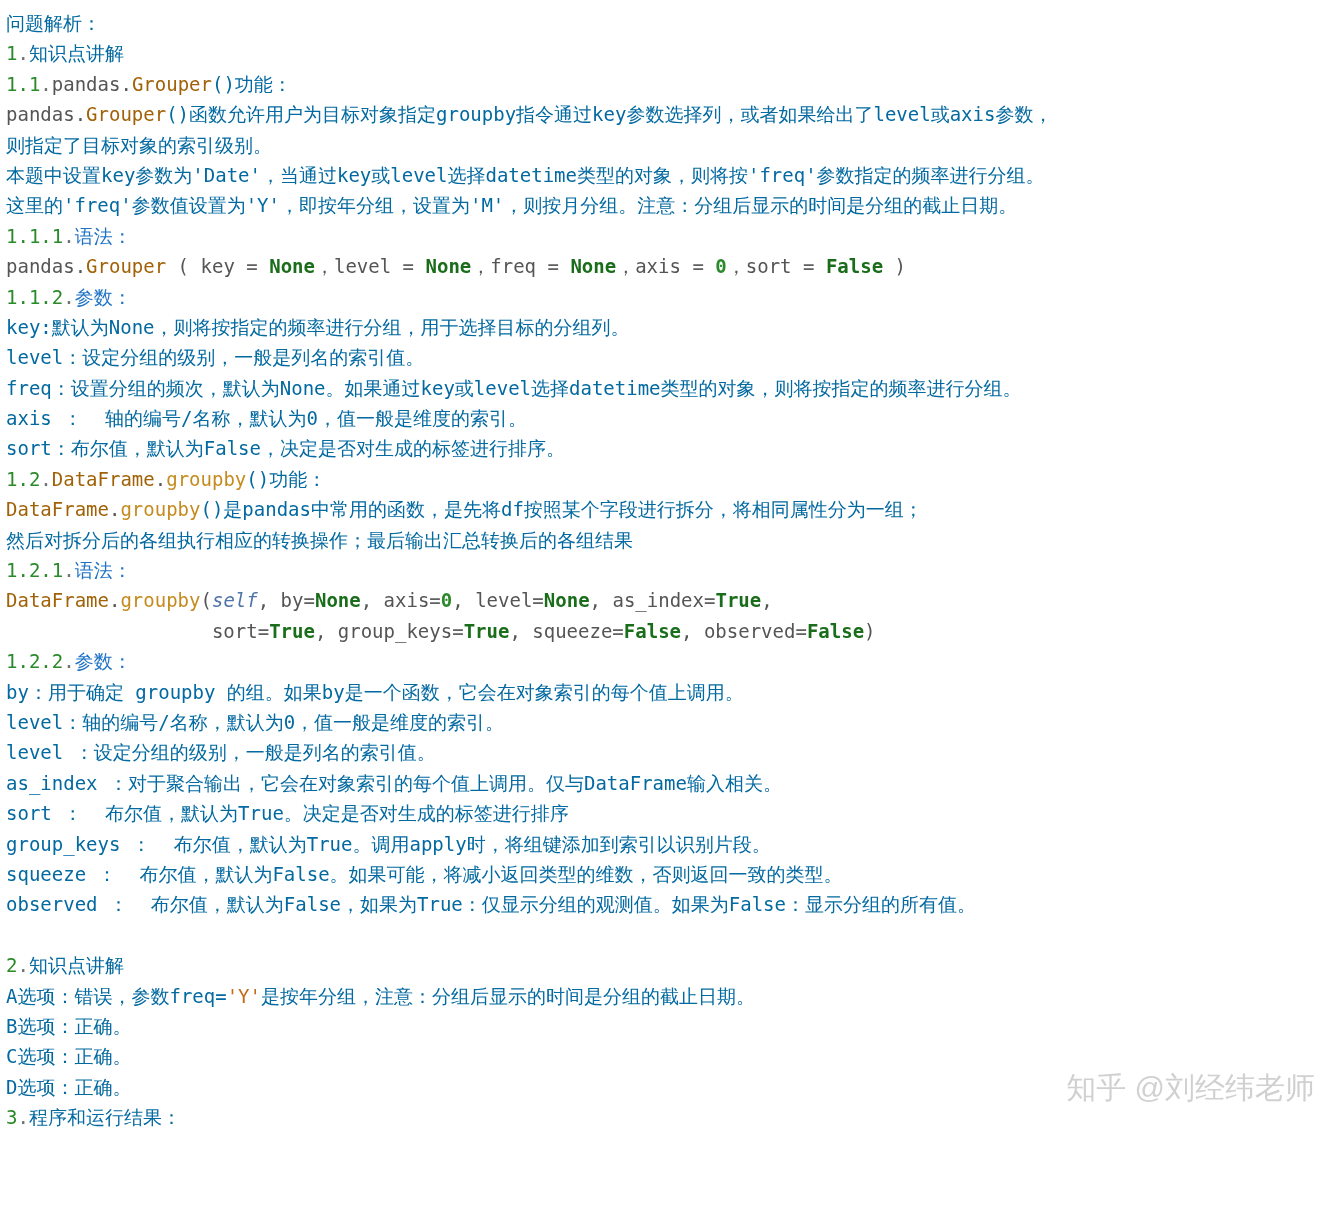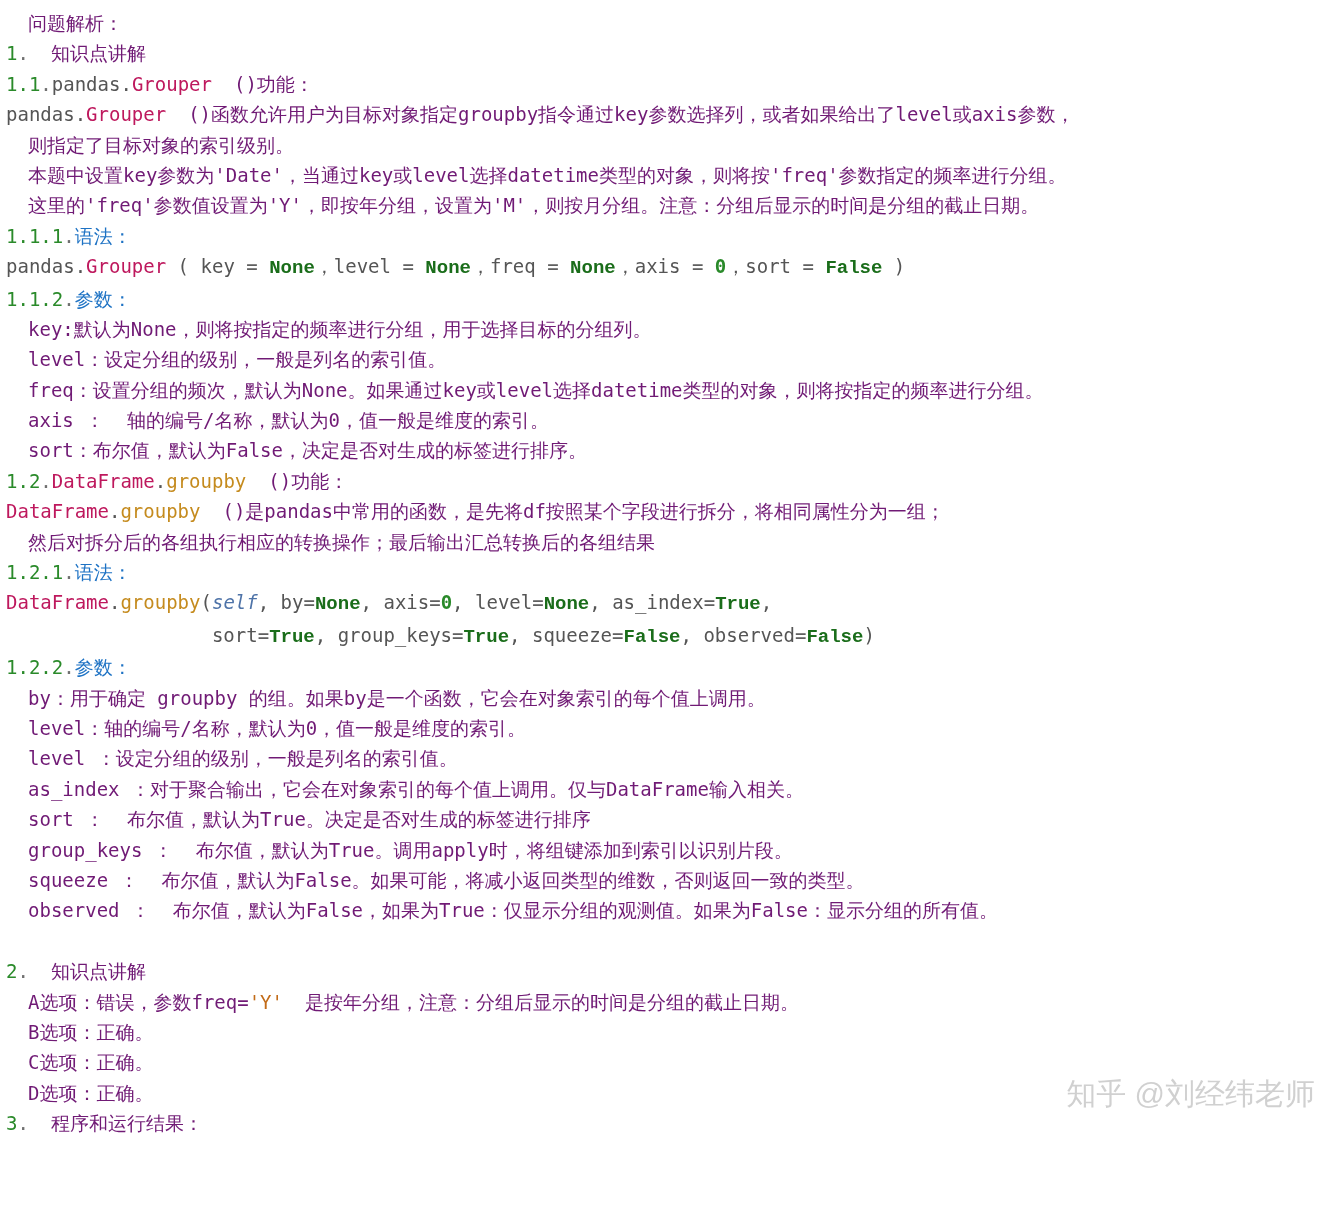--- a/index.html
+++ b/index.html
@@ -12,29 +12,29 @@
     background: #fff;
     width: 1335px;
     box-sizing: border-box;
     position: relative;
   }
   .line { white-space: pre-wrap; }
   .num  { color: #2a8a2a; }      
   .dot  { color: #707070; }      
   .lnk  { color: #1d72c4; }      
   .id   { color: #555; }         
-  .cls  { color: #be185d; }      
+  .cls  { color: #a16207; }      
   .fn   { color: #c58b1e; }      
   .eq   { color: #606060; }      
-  .tru  { color: #1a6d1a; font-weight: 600; font-family: Liberation Mono, monospace; }  
+  .tru  { color: #1a6d1a; font-weight: 600; }  
   .lit  { color: #2a8a2a; font-weight: 600; }  
   .str  { color: #c26b18; }      
   .par  { color: #555; }
   .self { color: #4e73a8; font-style: italic; }
-  .txt  { color: #701a75; margin-left: 22px; }
+  .txt  { color: #0369a1; }
   .pun  { color: #555; }
   .wm {
     position: absolute;
     right: 20px;
     bottom: 28px;
     font-size: 30px;
     color: rgba(120,120,120,0.35);
     font-weight: 500;
     pointer-events: none;
     font-family: "Microsoft YaHei", sans-serif;

